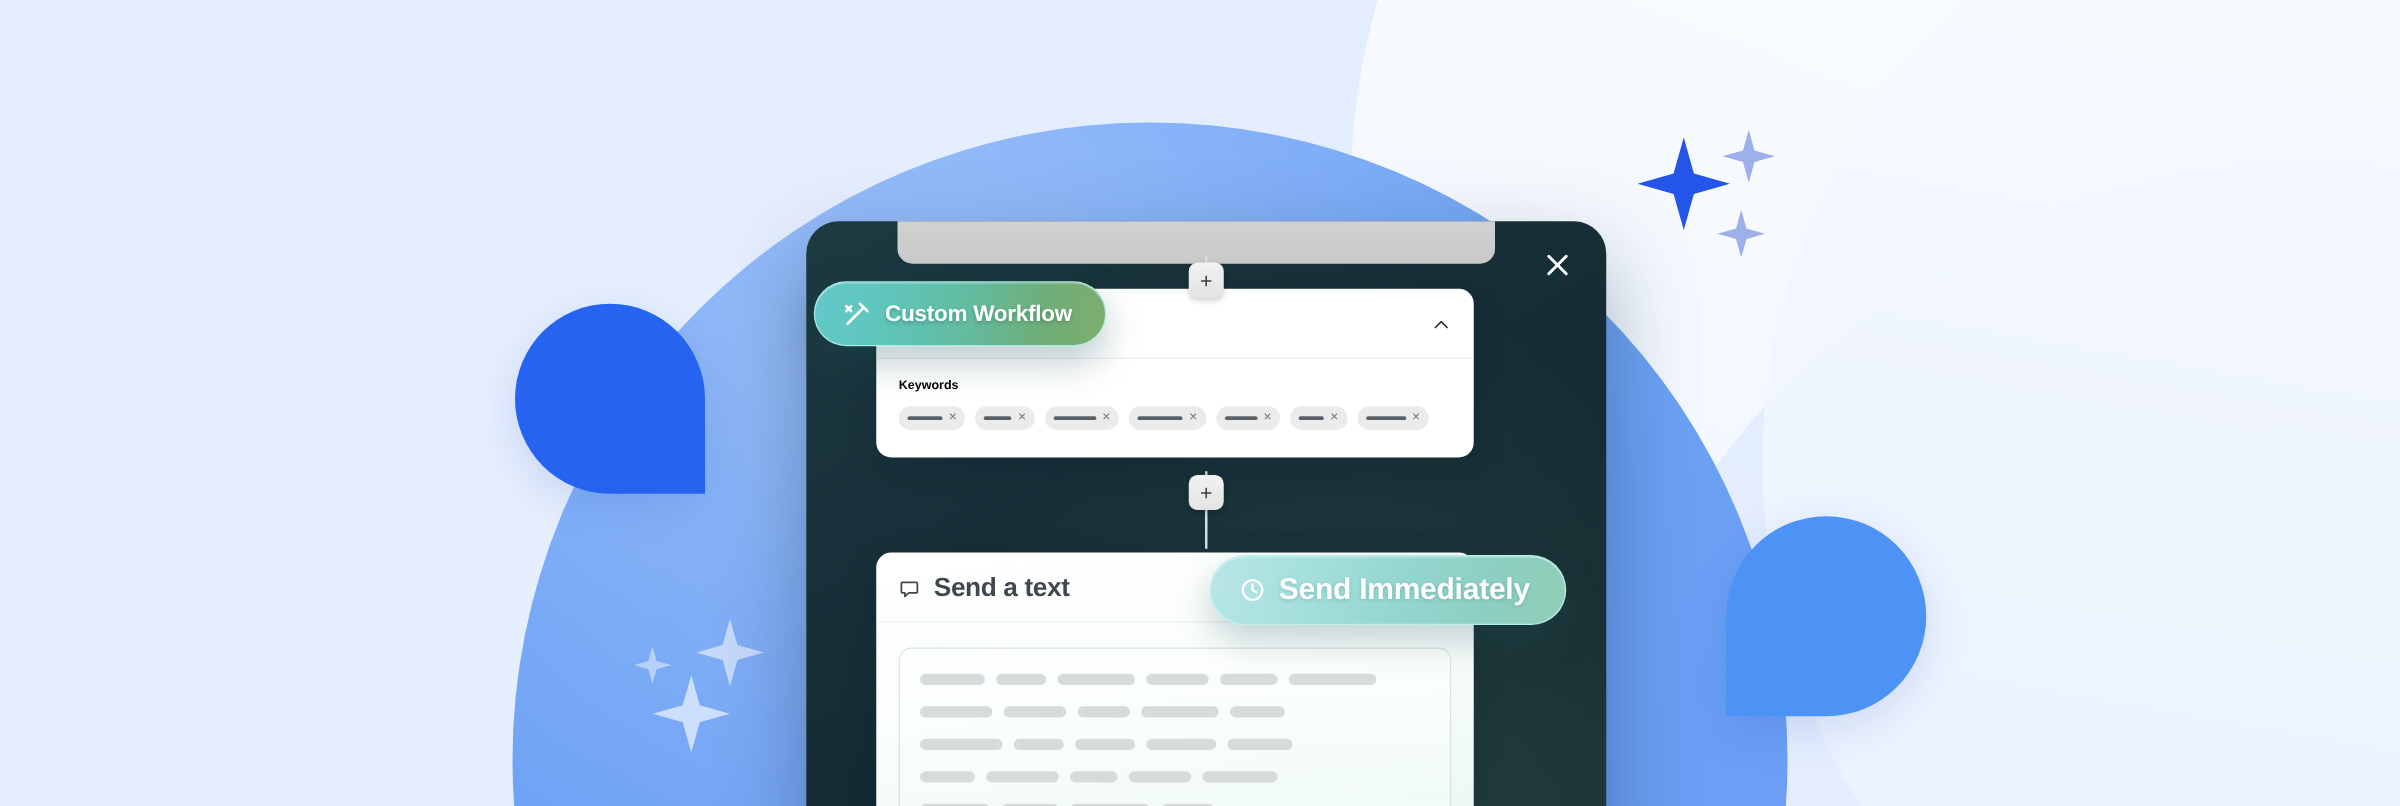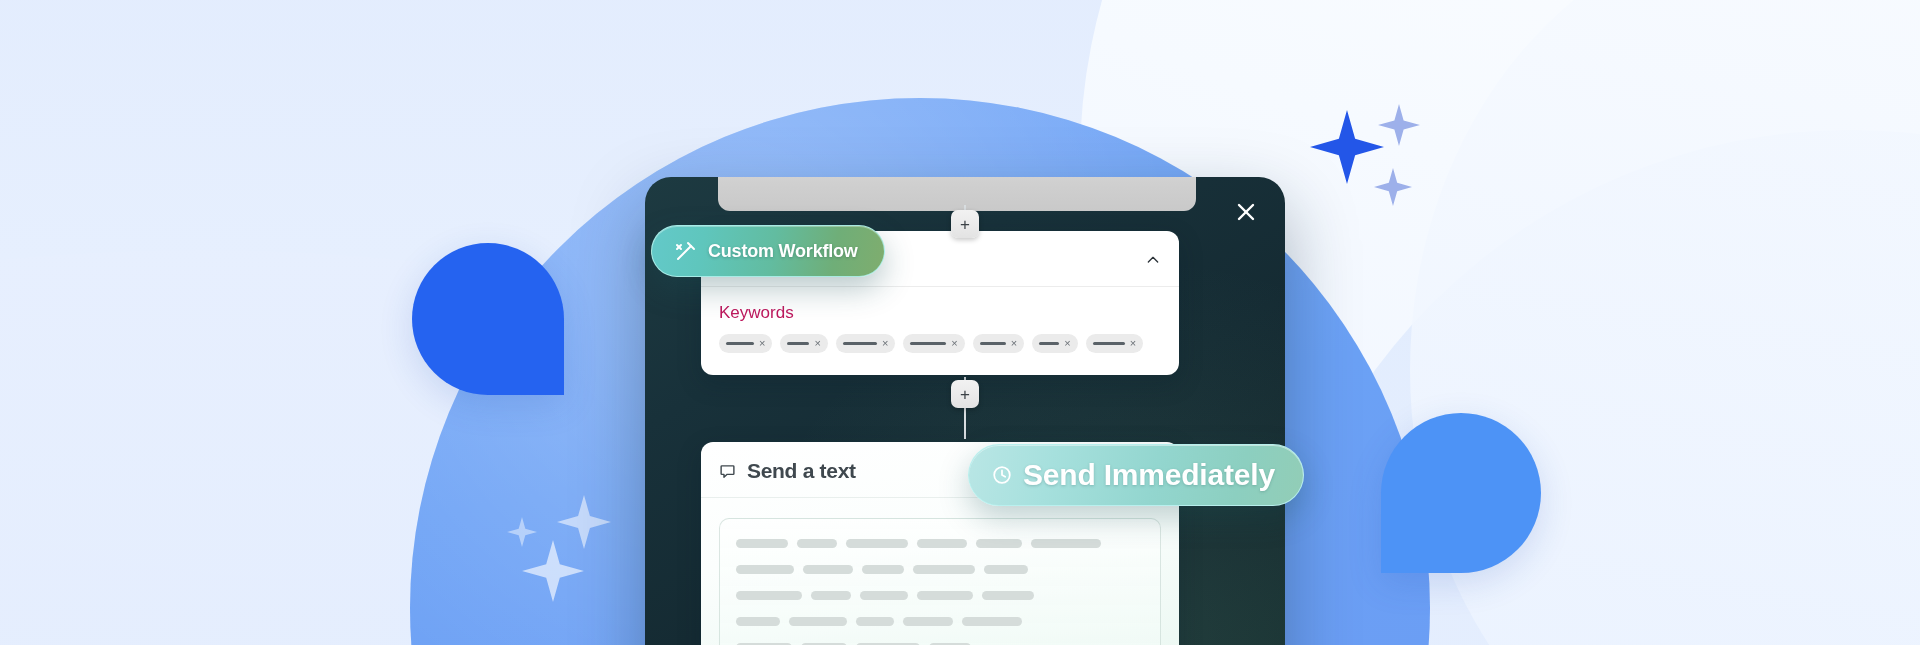--- a/index.html
+++ b/index.html
@@ -160,21 +160,21 @@
   }
   .card-head .title {
     font-size:21px; font-weight:bold; color:#0d1216;
     letter-spacing:-.3px;
   }
   .card-head .spacer { flex:1; }
   .head-icon, .chev { display:flex; align-items:center; }
 
   .card-body { padding:16px 18px 22px 18px; }
   .field-label {
-    font-size:17px; font-weight:normal; color:#be185d;
+    font-size:10px; font-weight:bold; color:#000000;
     margin-bottom:11px;
   }
   .chips { display:flex; gap:8px; align-items:center; }
   .chip {
     display:flex; align-items:center; gap:5px;
     background:#ebebeb; border-radius:999px;
     padding:5px 7px; height:19px;
     cursor:pointer;
   }
   .chip-bar { height:3px; border-radius:2px; background:#5a6268; }
@@ -219,21 +219,21 @@
     padding:13px 26px 13px 22px;
     font-size:18px;
     background:linear-gradient(100deg,#63c9c9 0%,#5fc6bd 22%,#62bca0 52%,#6fae78 78%,#7fad6e 100%);
     border:1.5px solid rgba(175,240,235,.9);
     box-shadow:0 12px 30px rgba(25,80,85,.3), inset 0 1px 0 rgba(255,255,255,.3);
     text-shadow:0 1px 3px rgba(20,60,55,.3);
   }
   .pill-send {
     left:968px; top:444px;
     padding:13px 28px 13px 22px;
-    font-size:30px;
+    font-size:24px;
     background:linear-gradient(105deg,#b9e6e5 0%,#a6e0dd 25%,#93d6cf 55%,#8ccfc0 80%,#92cdb6 100%);
     border:1.5px solid rgba(185,240,238,.95);
     box-shadow:0 12px 30px rgba(25,80,85,.26), inset 0 1px 0 rgba(255,255,255,.45);
     text-shadow:0 1px 3px rgba(40,90,90,.28);
   }
 </style>
 </head>
 <body>
 
 <div class="stage">

